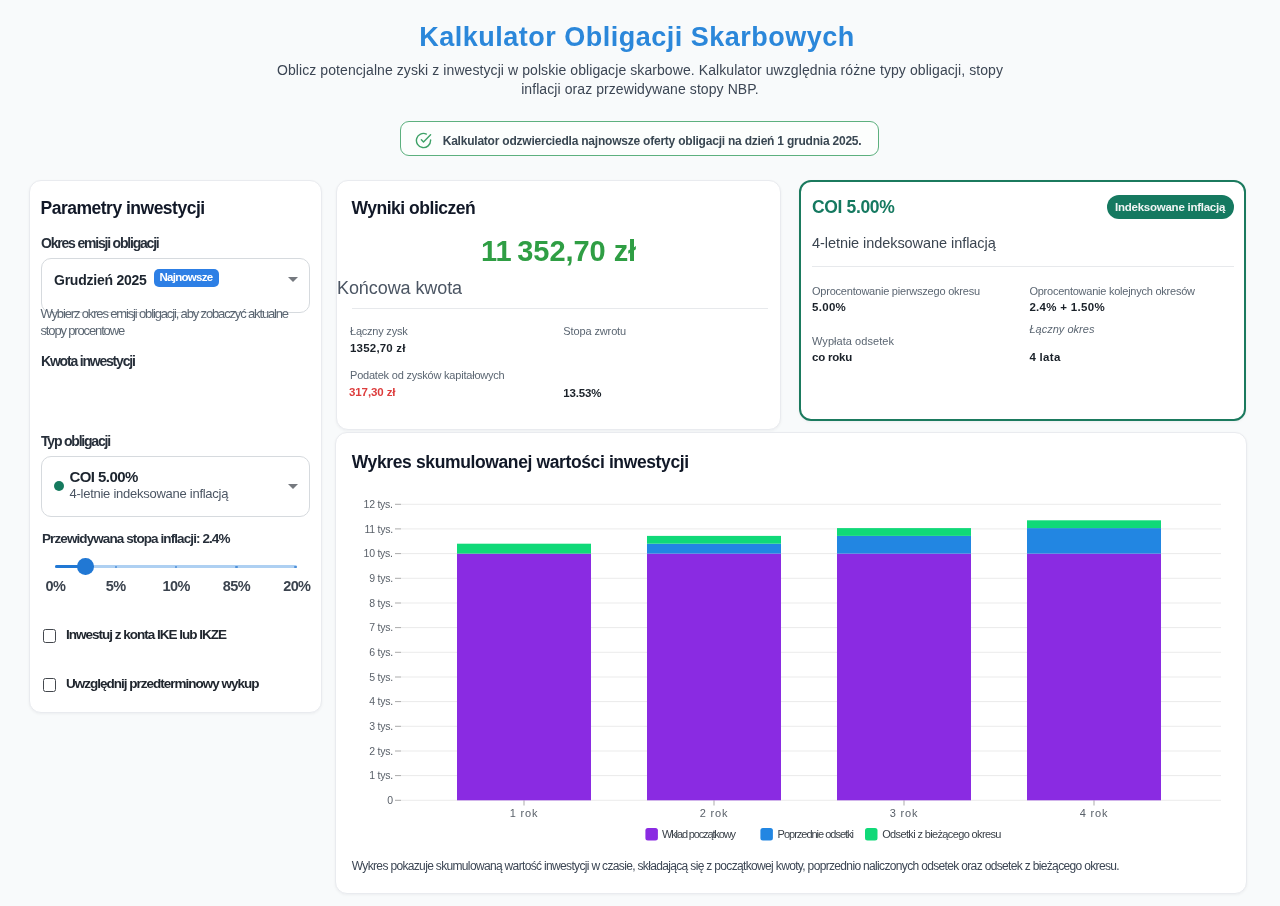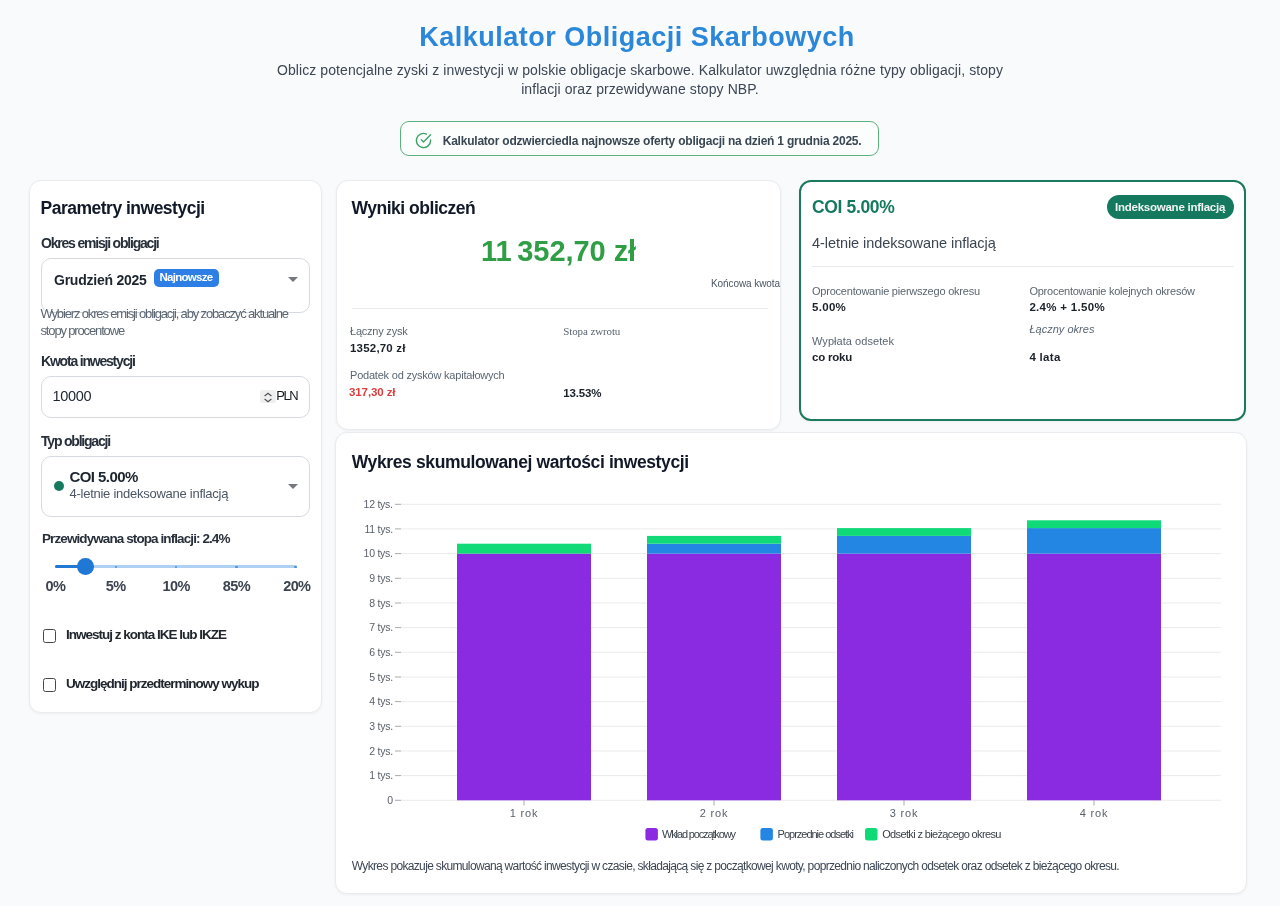--- a/index.html
+++ b/index.html
@@ -33,30 +33,20 @@
   <div class="card" style="left:29px; top:180px; width:293px; height:533px;">
     <div style="position:absolute; left:10.5px; top:17.1px; font-size:17.5px; font-weight:700; color:#111827; letter-spacing:-0.5px;">Parametry inwestycji</div>
     <div class="lbl" style="left:11px; top:53.5px;">Okres emisji obligacji</div>
     <div class="fld" style="top:77px; height:55px;">
       <span style="position:absolute; left:12px; top:12.5px; font-size:14px; font-weight:700; color:#1c242e; letter-spacing:-0.24px;">Grudzień 2025</span>
       <span style="position:absolute; left:111.5px; top:10.3px; width:65px; height:17.6px; background:#2d7fe5; border-radius:5px; color:#fff; font-size:11.5px; font-weight:700; line-height:17.6px; text-align:center; letter-spacing:-0.7px;">Najnowsze</span>
       <div class="caret" style="right:11.5px; top:18.2px;"></div>
     </div>
     <div style="position:absolute; left:10.5px; top:124.1px; font-size:13px; line-height:17.3px; color:#5b6672; letter-spacing:-1.15px;">Wybierz okres emisji obligacji, aby zobaczyć aktualne<br>stopy procentowe</div>
     <div class="lbl" style="left:11px; top:172px;">Kwota inwestycji</div>
-    <div class="fld" style="top:194.7px; height:42.3px;">
-      <span style="position:absolute; left:10.5px; top:11px; font-size:14.5px; color:#1c242e; letter-spacing:-0.3px;">10000</span>
-      <span style="position:absolute; right:33.3px; top:13.4px; width:16.2px; height:13px; background:#efeff0; border-radius:2.5px;">
-        <svg width="16" height="13" viewBox="0 0 16 13">
-          <path d="M4.6 5l3.4-2.8L11.4 5" fill="none" stroke="#505458" stroke-width="1.2"></path>
-          <path d="M4.6 8l3.4 2.8L11.4 8" fill="none" stroke="#505458" stroke-width="1.2"></path>
-        </svg>
-      </span>
-      <span style="position:absolute; right:11.7px; top:11.4px; font-size:13px; color:#14181d; letter-spacing:-1.4px;">PLN</span>
-    </div>
     <div class="lbl" style="left:11px; top:252.3px;">Typ obligacji</div>
     <div class="fld" style="top:275px; height:60.5px;">
       <span style="position:absolute; left:12.3px; top:24px; width:10px; height:10px; border-radius:50%; background:#157a5e;"></span>
       <span style="position:absolute; left:27.5px; top:11.2px; font-size:15px; font-weight:700; color:#1c242e; letter-spacing:-0.57px;">COI 5.00%</span>
       <span style="position:absolute; left:27.5px; top:28.7px; font-size:13px; color:#4b5563; letter-spacing:-0.26px;">4-letnie indeksowane inflacją</span>
       <div class="caret" style="right:11.5px; top:27.3px;"></div>
     </div>
     <div style="position:absolute; left:12px; top:349.6px; font-size:13.5px; font-weight:700; color:#272f3a; letter-spacing:-0.91px;">Przewidywana stopa inflacji: 2.4%</div>
     <div style="position:absolute; left:25.3px; top:384.1px; width:241.5px; height:3px; background:#aed0f2; border-radius:2px;"></div>
     <div style="position:absolute; left:25.3px; top:383.6px; width:30px; height:3.8px; background:#2178d4; border-radius:2px;"></div>
@@ -74,25 +64,25 @@
     </div>
     <div class="cb" style="left:12.8px; top:448px;"></div>
     <div class="cblbl" style="left:36px; top:446px;">Inwestuj z konta IKE lub IKZE</div>
     <div class="cb" style="left:12.8px; top:497px;"></div>
     <div class="cblbl" style="left:36px; top:495px;">Uwzględnij przedterminowy wykup</div>
   </div>
 
   <div class="card" style="left:336px; top:180px; width:445px; height:250px;">
     <div style="position:absolute; left:14.5px; top:17.3px; font-size:17.5px; font-weight:700; color:#111827; letter-spacing:-0.48px;">Wyniki obliczeń</div>
     <div style="position:absolute; left:0; top:54.1px; width:100%; text-align:center; font-size:29px; font-weight:700; color:#2f9e44; letter-spacing:-0.05px;">11 352,70 zł</div>
-    <div style="position:absolute; left:0; top:96.9px; width:100%; text-align:right; font-size:10px; color:#4b5563; letter-spacing:-0.08px;">Końcowa kwota</div>
+    <div style="position:absolute; left:0; top:96.9px; width:100%; text-align:left; font-size:18px; color:#4b5563; letter-spacing:-0.08px;">Końcowa kwota</div>
     <div style="position:absolute; left:14.5px; top:127.2px; width:416px; height:1px; background:#e7e9ec;"></div>
     <div class="sm" style="left:13px; top:144.3px;">Łączny zysk</div>
     <div class="val" style="left:13px; top:160.8px;">1352,70 zł</div>
-    <div class="sm" style="left:226.3px; top:144.3px; letter-spacing:-0.12px;font-family:Liberation Serif, serif;">Stopa zwrotu</div>
+    <div class="sm" style="left:226.3px; top:144.3px; letter-spacing:-0.12px;">Stopa zwrotu</div>
     <div class="val" style="left:226.3px; top:160.8px; letter-spacing:-0.17px;margin-top:45px;">13.53%</div>
     <div class="sm" style="left:13px; top:187.5px; letter-spacing:-0.21px;">Podatek od zysków kapitałowych</div>
     <div class="val" style="left:12px; top:204.8px; color:#dd3d3d; letter-spacing:-0.1px;">317,30 zł</div>
   </div>
 
   <div class="card" style="left:799px; top:180px; width:447px; height:240.5px; border:2px solid #1b7a5e;">
     <div style="position:absolute; left:11px; top:14.7px; font-size:17.5px; font-weight:700; color:#157960; letter-spacing:-0.35px;">COI 5.00%</div>
     <div style="position:absolute; right:10.4px; top:13.2px; height:24px; background:#157960; border-radius:12px; color:#f0f5f4; font-size:11.5px; font-weight:700; line-height:24px; padding:0 8.5px; letter-spacing:-0.25px;">Indeksowane inflacją</div>
     <div style="position:absolute; left:11px; top:52.8px; font-size:14.5px; color:#3b4551; letter-spacing:-0.06px;">4-letnie indeksowane inflacją</div>
     <div style="position:absolute; left:11px; top:84px; width:421.6px; height:1px; background:#e7e9ec;"></div>

